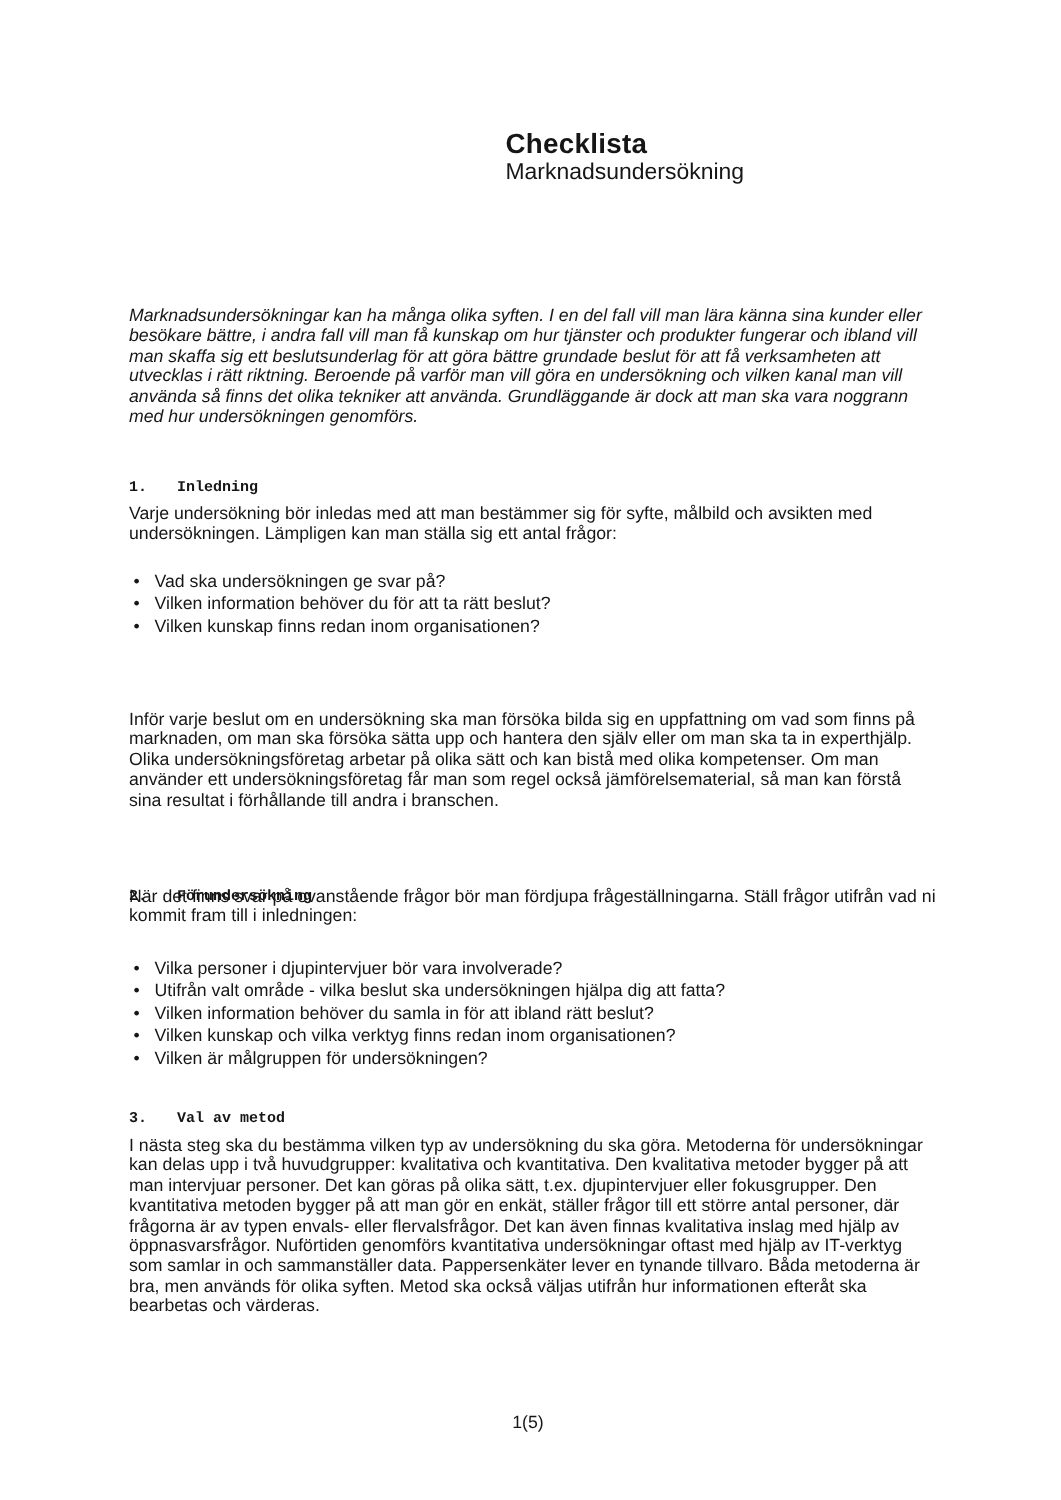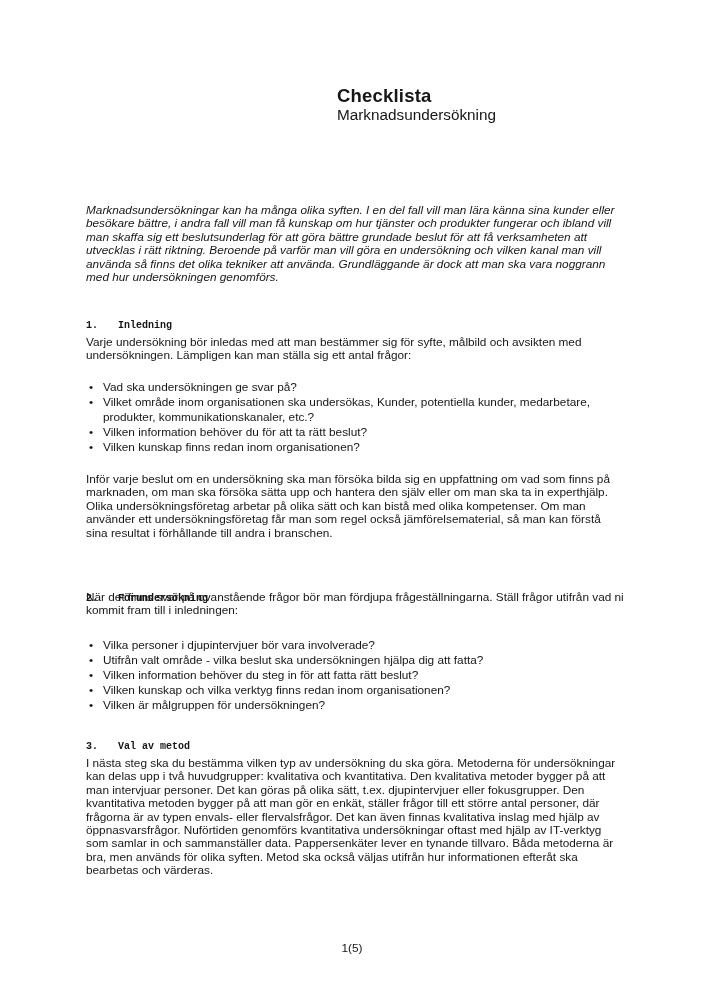--- a/index.html
+++ b/index.html
@@ -91,37 +91,36 @@
   <p class="abs content body-text italic" style="top:204px">Marknadsundersökningar kan ha många olika syften. I en del fall vill man lära känna sina kunder eller besökare bättre, i andra fall vill man få kunskap om hur tjänster och produkter fungerar och ibland vill man skaffa sig ett beslutsunderlag för att göra bättre grundade beslut för att få verksamheten att utvecklas i rätt riktning. Beroende på varför man vill göra en undersökning och vilken kanal man vill använda så finns det olika tekniker att använda. Grundläggande är dock att man ska vara noggrann med hur undersökningen genomförs.</p>
 
   <div class="abs content section-heading" style="top:316px">
     <span class="h-num">1.</span><span>Inledning</span>
   </div>
 
   <p class="abs content body-text" style="top:336px">Varje undersökning bör inledas med att man bestämmer sig för syfte, målbild och avsikten med undersökningen. Lämpligen kan man ställa sig ett antal frågor:</p>
 
   <ul class="abs content bullets" style="top:380px">
     <li>Vad ska undersökningen ge svar på?</li>
-    <li>Vilket område inom organisationen ska undersökas, Kunder, potentiella kunder, medarbetare, produkter, kommunikationskanaler, etc.?</li>
     <li>Vilken information behöver du för att ta rätt beslut?</li>
     <li>Vilken kunskap finns redan inom organisationen?</li>
   </ul>
 
   <p class="abs content body-text" style="top:473px">Inför varje beslut om en undersökning ska man försöka bilda sig en uppfattning om vad som finns på marknaden, om man ska försöka sätta upp och hantera den själv eller om man ska ta in experthjälp. Olika undersökningsföretag arbetar på olika sätt och kan bistå med olika kompetenser. Om man använder ett undersökningsföretag får man som regel också jämförelsematerial, så man kan förstå sina resultat i förhållande till andra i branschen.</p>
 
   <div class="abs content section-heading" style="top:589px">
     <span class="h-num">2.</span><span>Förundersökning</span>
   </div>
 
   <p class="abs content body-text" style="top:591px">När det finns svar på ovanstående frågor bör man fördjupa frågeställningarna. Ställ frågor utifrån vad ni kommit fram till i inledningen:</p>
 
   <ul class="abs content bullets" style="top:638px">
     <li>Vilka personer i djupintervjuer bör vara involverade?</li>
     <li>Utifrån valt område - vilka beslut ska undersökningen hjälpa dig att fatta?</li>
-    <li>Vilken information behöver du steg in för att fatta rätt beslut?</li>
+    <li>Vilken information behöver du samla in för att ibland rätt beslut?</li>
     <li>Vilken kunskap och vilka verktyg finns redan inom organisationen?</li>
     <li>Vilken är målgruppen för undersökningen?</li>
   </ul>
 
   <div class="abs content section-heading" style="top:737px">
     <span class="h-num">3.</span><span>Val av metod</span>
   </div>
 
   <p class="abs content body-text" style="top:757px">I nästa steg ska du bestämma vilken typ av undersökning du ska göra. Metoderna för undersökningar kan delas upp i två huvudgrupper: kvalitativa och kvantitativa. Den kvalitativa metoder bygger på att man intervjuar personer. Det kan göras på olika sätt, t.ex. djupintervjuer eller fokusgrupper. Den kvantitativa metoden bygger på att man gör en enkät, ställer frågor till ett större antal personer, där frågorna är av typen envals- eller flervalsfrågor. Det kan även finnas kvalitativa inslag med hjälp av öppnasvarsfrågor. Nuförtiden genomförs kvantitativa undersökningar oftast med hjälp av IT-verktyg som samlar in och sammanställer data. Pappersenkäter lever en tynande tillvaro. Båda metoderna är bra, men används för olika syften. Metod ska också väljas utifrån hur informationen efteråt ska bearbetas och värderas.</p>
 

